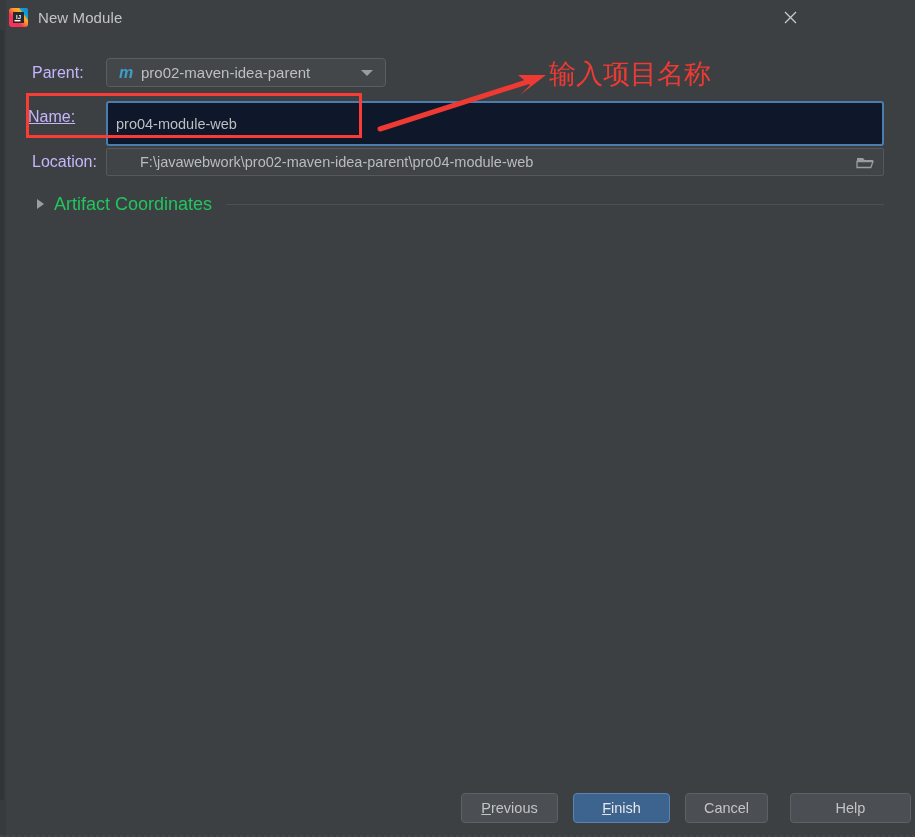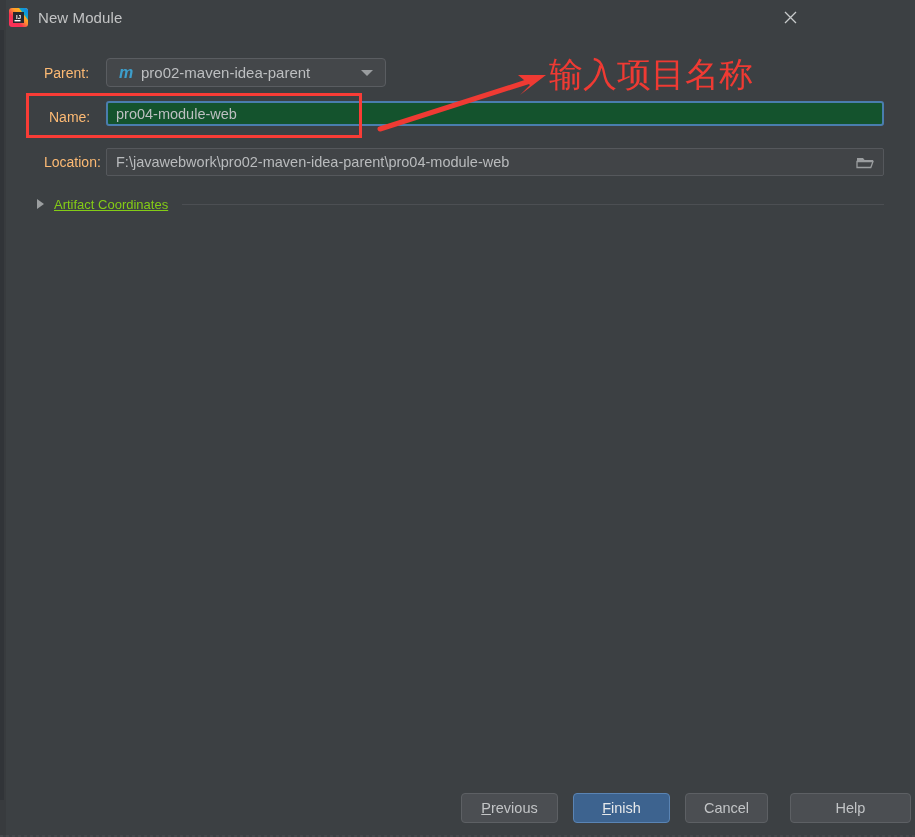--- a/index.html
+++ b/index.html
@@ -76,27 +76,26 @@
     height: 34px;
     display: flex;
     align-items: center;
     justify-content: center;
     cursor: pointer;
   }
   .close-btn svg { display: block; }
   
   .label {
     position: absolute;
-    font-size: 14px;
-    color: #fdba74;
+    font-size: 16px;
+    color: #c4b5fd;
     line-height: 20px;
-    margin-left: 12px;
   }
   .lbl-parent   { left: 32px; top: 63px; }
-  .lbl-name     { left: 37px; top: 107px; }
+  .lbl-name     { left: 28px; top: 107px; text-decoration: underline; }
   .lbl-location { left: 32px; top: 152px; }
 
   .combo {
     position: absolute;
     left: 106px;
     top: 58px;
     width: 280px;
     height: 29px;
     background: #44474a;
     border: 1px solid #5a5d61;
@@ -129,22 +128,22 @@
     border-left: 6px solid transparent;
     border-right: 6px solid transparent;
     border-top: 6px solid #9a9d9f;
   }
 
   .name-input {
     position: absolute;
     left: 106px;
     top: 101px;
     width: 778px;
-    height: 25px;
-    background: #14532d;
+    height: 45px;
+    background: #0f172a;
     border: 2px solid #4a7dae;
     border-radius: 3px;
     box-sizing: border-box;
     display: flex;
     align-items: center;
     cursor: text;
   }
   .name-input .val {
     margin-left: 8px;
     font-size: 14.5px;
@@ -157,20 +156,21 @@
     top: 148px;
     width: 778px;
     height: 28px;
     background: #414447;
     border: 1px solid #55585c;
     border-radius: 2px;
     box-sizing: border-box;
     display: flex;
     align-items: center;
     cursor: text;
+    padding-left: 24px;
   }
   .location-input .val {
     margin-left: 9px;
     font-size: 14.5px;
     color: #b9bbbd;
   }
   .folder-btn {
     position: absolute;
     right: 8px;
     top: 5px;
@@ -192,24 +192,23 @@
   }
   .section-tri {
     width: 0; height: 0;
     border-top: 5px solid transparent;
     border-bottom: 5px solid transparent;
     border-left: 7px solid #9b9ea0;
     margin-right: 10px;
     margin-left: 5px;
   }
   .section-label {
-    font-size: 13px;
-    color: #84cc16;
+    font-size: 18px;
+    color: #22c55e;
     white-space: nowrap;
-    text-decoration: underline;
   }
   .section-rule {
     flex: 1;
     height: 1px;
     background: #4c4f53;
     margin-left: 14px;
   }
 
   
   .anno-rect {
@@ -227,21 +226,21 @@
     left: 370px;
     top: 55px;
     width: 190px;
     height: 90px;
     pointer-events: none;
   }
   .anno-text {
     position: absolute;
     left: 549px;
     top: 57px;
-    font-size: 34px;
+    font-size: 27px;
     color: #ef3a33;
     line-height: 34px;
     white-space: nowrap;
     pointer-events: none;
   }
 
   
   .btn {
     position: absolute;
     height: 30px;

